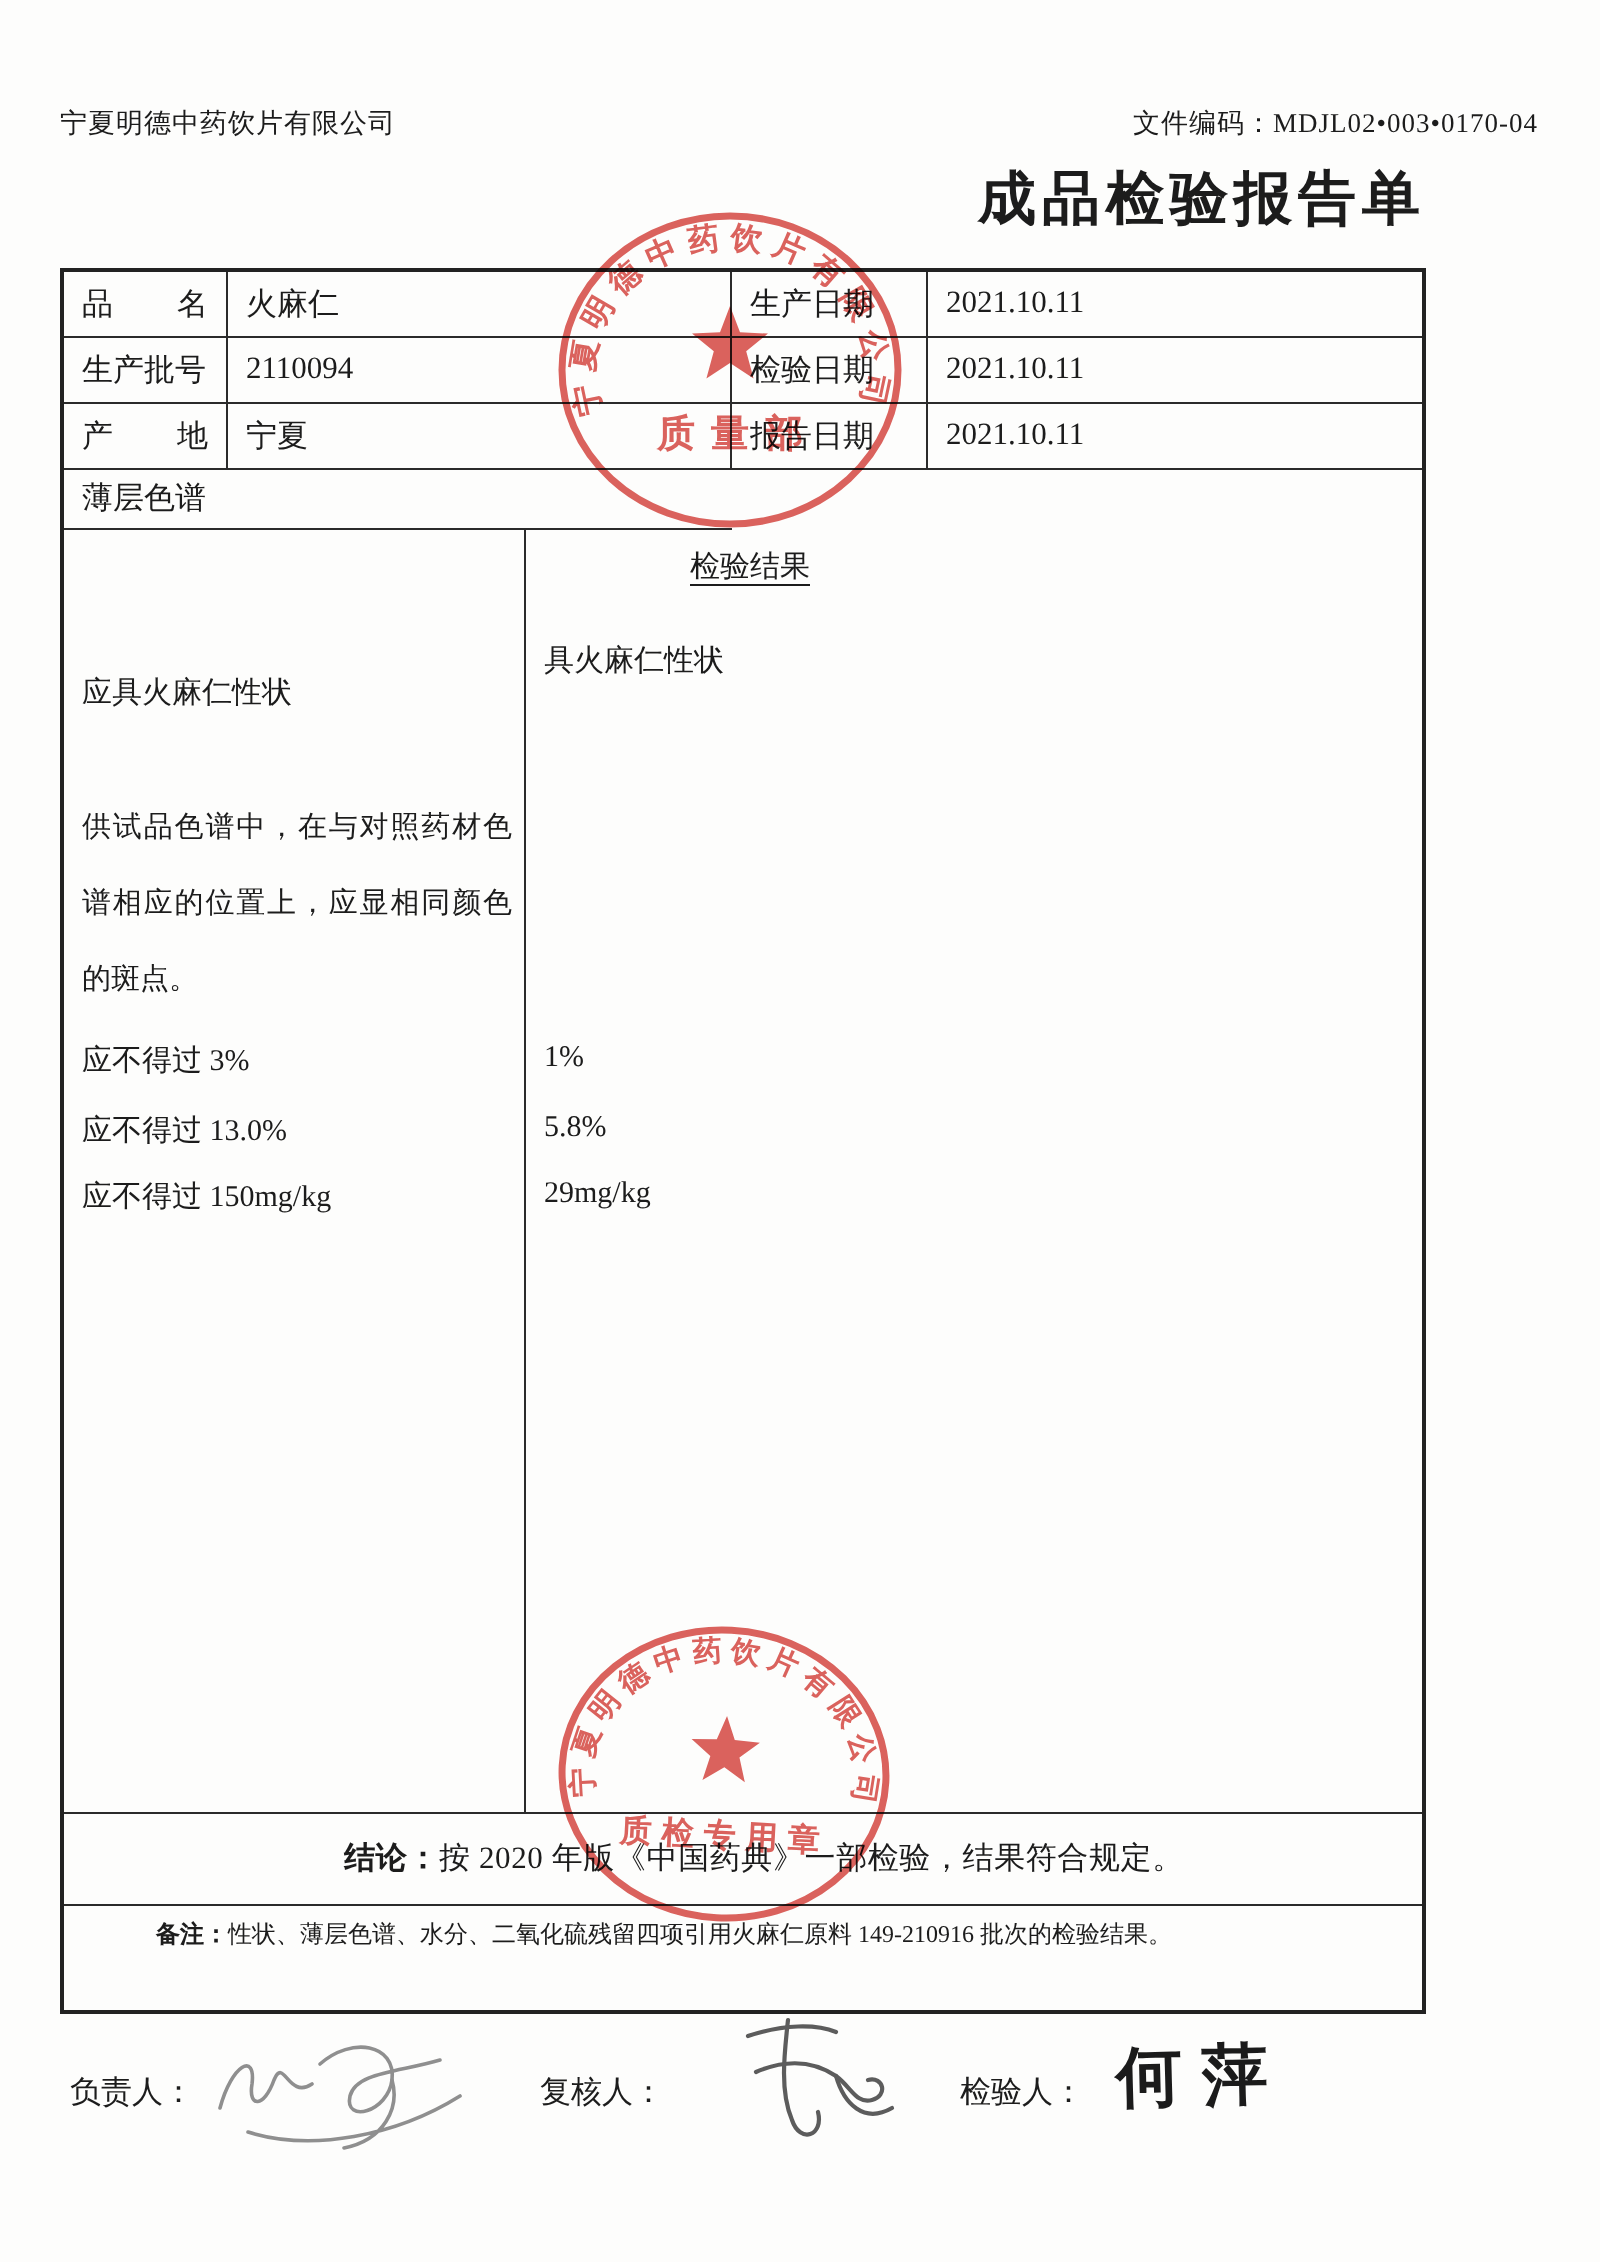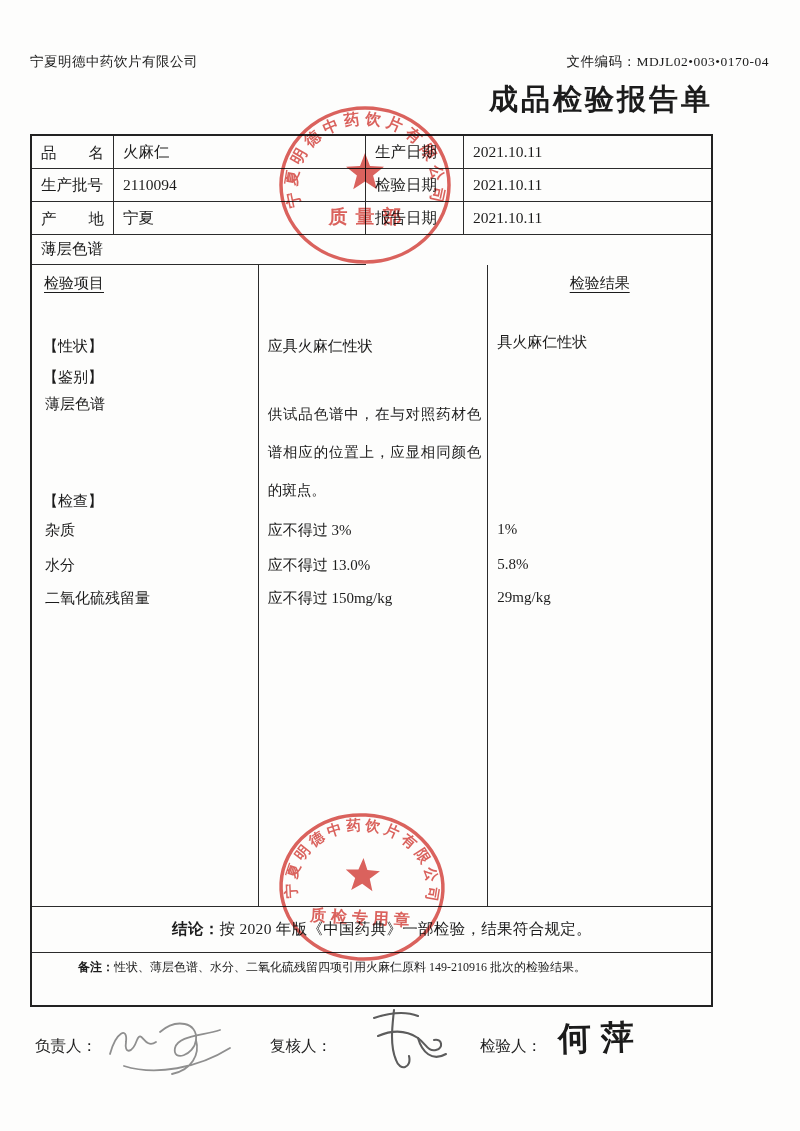--- a/index.html
+++ b/index.html
@@ -116,42 +116,32 @@
       <div class="cell w252">宁夏</div>
       <div class="cell w98">报告日期</div>
       <div class="cell flex1">2021.10.11</div>
     </div>
     <div class="row h30">
       <div class="cell w334">薄层色谱</div>
     </div>
 
     <div class="inspection">
 
-      <div class="icol icol1">
-        <span class="ihead" style="left:12px">检验项目</span>
-        <span class="iline" style="left:11px; top:72px">【性状】</span>
-        <span class="iline" style="left:11px; top:103px">【鉴别】</span>
-        <span class="iline" style="left:13px; top:130px">薄层色谱</span>
-        <span class="iline" style="left:11px; top:227px">【检查】</span>
-        <span class="iline" style="left:13px; top:256px">杂质</span>
-        <span class="iline" style="left:13px; top:291px">水分</span>
-        <span class="iline" style="left:13px; top:324px">二氧化硫残留量</span>
-      </div>
 
       <div class="icol icol2">
         <span class="iline" style="left:9px; top:72px">应具火麻仁性状</span>
         <div class="ipara">供试品色谱中，在与对照药材色谱相应的位置上，应显相同颜色的斑点。</div>
         <span class="iline" style="left:9px; top:256px">应不得过 3%</span>
         <span class="iline" style="left:9px; top:291px">应不得过 13.0%</span>
         <span class="iline" style="left:9px; top:324px">应不得过 150mg/kg</span>
       </div>
 
       <div class="icol icol3">
         <span class="ihead center">检验结果</span>
-        <span class="iline" style="left:9px; top:68px">具火麻仁性状</span>
+        <span class="iline" style="left:9px; top:56px">具火麻仁性状</span>
         <span class="iline" style="left:9px; top:256px">1%</span>
         <span class="iline" style="left:9px; top:291px">5.8%</span>
         <span class="iline" style="left:9px; top:324px">29mg/kg</span>
       </div>
     </div>
 
     <div class="conclusion">
       <span class="lab">结论：</span>
       <span>按 2020 年版《中国药典》一部检验，结果符合规定。</span>
     </div>

